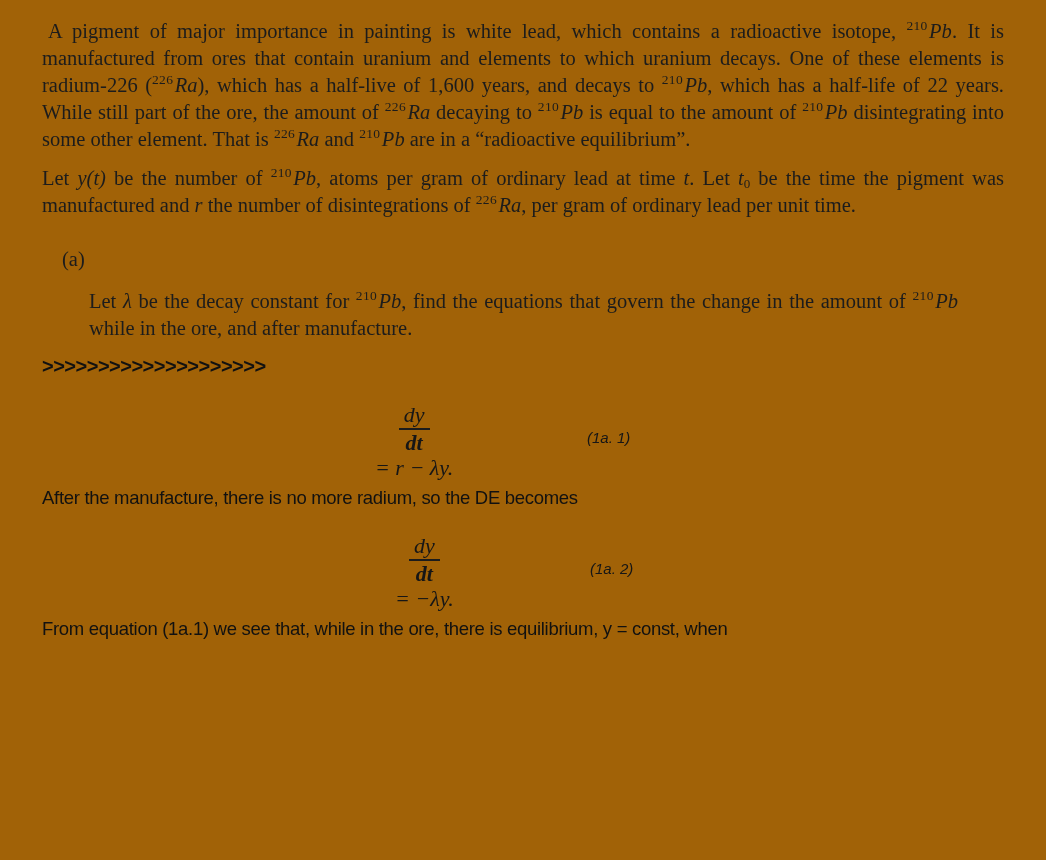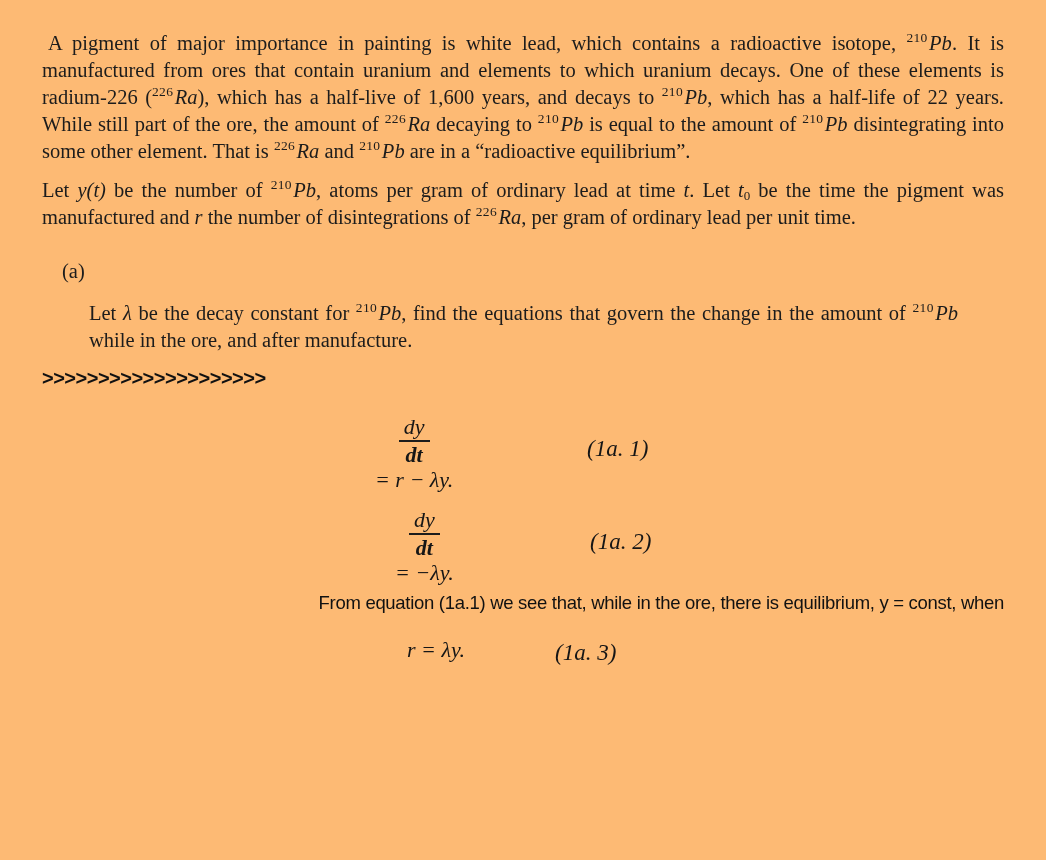--- a/index.html
+++ b/index.html
@@ -5,22 +5,22 @@
   html, body { margin: 0; padding: 0; background: #ffffff; }
   body {
     width: 1046px; height: 860px;
     font-family: "Liberation Serif", serif;
     color: #1c1c1c;
     overflow: hidden;
   }
   .page {
     box-sizing: border-box;
     width: 1046px; height: 860px;
-    padding: 30px 42px 0 42px;
-    background: #fdba74;
+    padding: 18px 42px 0 42px;
+    background: #a16207;
   }
   
   .para {
     font-size: 20.5px;
     line-height: 27px;
     text-align: justify;
     margin: 0;
   }
   .p1 { text-indent: 6px; }
   .p2 { margin-top: 13px; }
@@ -50,44 +50,44 @@
   .sans {
     font-family: "Liberation Sans", sans-serif;
     font-size: 18.5px;
     line-height: 23px;
     letter-spacing: -0.3px;
     color: #111111;
     margin: 0;
   }
   .sol1 { margin-top: 34px; }
   .sol2 { margin-top: 15px; }
-  .sol3 { margin-top: 15px; text-align: right; }
+  .sol3 { margin-top: 15px; }
   
   .eqrow { position: relative; }
   .eqrow.tall  { height: 68px; margin-top: 25px; }
   .eqrow.short { height: 32px; margin-top: 23px; }
   .eqgroup {
     position: absolute; top: 0; height: 100%;
     display: flex; align-items: center;
     font-family: "Liberation Serif", serif;
     font-style: italic;
     font-size: 22px;
     color: #161616;
     flex-direction: column;
   }
   .frac { display: inline-block; text-align: center; line-height: 1.08; }
   .frac .num { display: block; border-bottom: 2px solid #1c1c1c; padding: 0 5px 1px 5px; }
   .frac .den { display: block; padding-top: 1px; font-weight: bold; }
   .rhs { margin-left: 0; white-space: pre; }
   .lhs { white-space: pre; }
   .eqlabel {
     position: absolute; top: 50%; transform: translateY(-50%);
-    font-family: Liberation Serif, serif;
+    font-family: Liberation Sans, sans-serif;
     font-style: italic;
-    font-size: 23px;
+    font-size: 15px;
     color: #161616;
     white-space: pre;
   }
 </style>
 </head>
 <body>
 
 <div class="page">
 
   <p class="para p1"><span class="r-n">A pigment of major importance in painting is white lead, which contains a radioactive isotope, </span><span class="r-sup">210</span><span class="r-el">Pb</span><span class="r-n">. It is manufactured from ores that contain uranium and elements to which uranium decays. One of these elements is radium-226 (</span><span class="r-sup">226</span><span class="r-el">Ra</span><span class="r-n">), which has a half-live of 1,600 years, and decays to </span><span class="r-sup">210</span><span class="r-el">Pb</span><span class="r-n">, which has a half-life of 22 years. While still part of the ore, the amount of </span><span class="r-sup">226</span><span class="r-el">Ra</span><span class="r-n"> decaying to </span><span class="r-sup">210</span><span class="r-el">Pb</span><span class="r-n"> is equal to the amount of </span><span class="r-sup">210</span><span class="r-el">Pb</span><span class="r-n"> disintegrating into some other element. That is </span><span class="r-sup">226</span><span class="r-el">Ra</span><span class="r-n"> and </span><span class="r-sup">210</span><span class="r-el">Pb</span><span class="r-n"> are in a “radioactive equilibrium”.</span></p>
@@ -107,34 +107,29 @@
     <div class="eqgroup" style="left: 333px;">
       <span class="frac">
         <span class="num">dy</span>
         <span class="den">dt</span>
       </span>
       <span class="rhs">= r − λy.</span>
     </div>
     <span class="eqlabel" style="left: 545px;">(1a. 1)</span>
   </div>
 
+  <p class="sans sol2">After the manufacture, there is no more radium, so the DE becomes</p>
 
   <div class="eqrow tall">
     <div class="eqgroup" style="left: 353px;">
       <span class="frac">
         <span class="num">dy</span>
         <span class="den">dt</span>
       </span>
       <span class="rhs">= −λy.</span>
     </div>
     <span class="eqlabel" style="left: 548px;">(1a. 2)</span>
   </div>
 
   <p class="sans sol3">From equation (1a.1) we see that, while in the ore, there is equilibrium, y = const, when</p>
 
-  <div class="eqrow short">
-    <div class="eqgroup" style="left: 365px;">
-      <span class="lhs">r = λy.</span>
-    </div>
-    <span class="eqlabel" style="left: 513px;">(1a. 3)</span>
-  </div>
 
 </div>
 
 </body></html>

